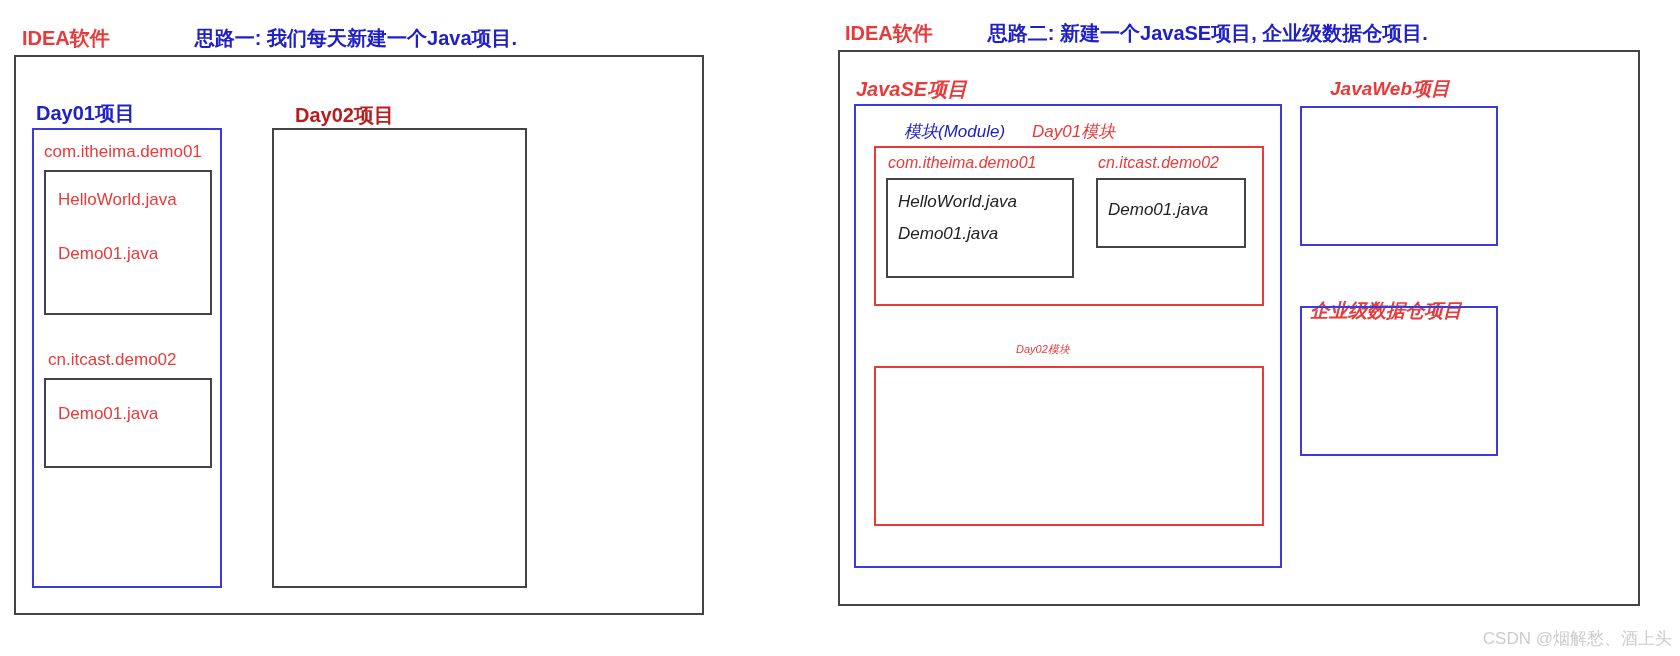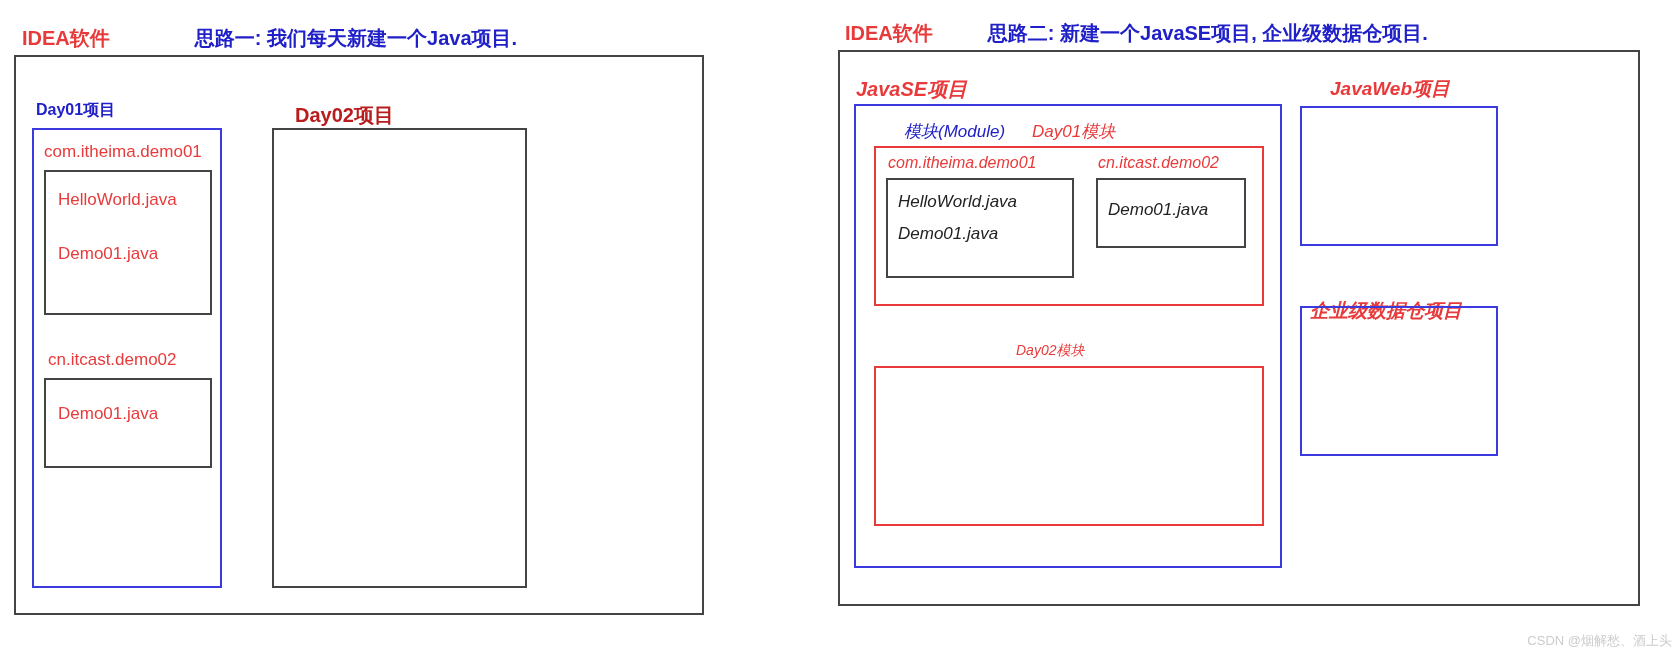--- a/index.html
+++ b/index.html
@@ -17,21 +17,21 @@
     .left-header { position: absolute; top: 25px; left: 22px; }
     .idea-label { color: #e83a3a; font-weight: bold; font-size: 20px; }
     .approach-label { color: #2020c8; font-weight: bold; font-size: 20px; margin-left: 80px; }
 
     .left-outer {
       position: absolute; top: 55px; left: 14px;
       width: 690px; height: 560px;
       border: 2px solid #444;
     }
 
-    .day01-title { position: absolute; color: #2020c8; font-weight: bold; font-size: 16px; left: 36px; top: 100px; }
+    .day01-title { position: absolute; color: #2020c8; font-weight: bold; font-size: 20px; left: 36px; top: 100px; }
     .day01-box {
       position: absolute; left: 32px; top: 128px;
       width: 190px; height: 460px;
       border: 2px solid #3a3adf;
     }
     .pkg1-label { position: absolute; color: #e83a3a; font-size: 17px; left: 10px; top: 12px; }
     .pkg1-box { position: absolute; left: 10px; top: 40px; width: 168px; height: 145px; border: 2px solid #444; padding: 18px 12px; }
     .file-red { color: #e83a3a; font-size: 17px; margin-bottom: 34px; }
     .pkg2-label { position: absolute; color: #e83a3a; font-size: 17px; left: 14px; top: 220px; }
     .pkg2-box { position: absolute; left: 10px; top: 248px; width: 168px; height: 90px; border: 2px solid #444; padding: 24px 12px; }
@@ -55,30 +55,30 @@
     .module-day01-label { position: absolute; color: #e83a3a; font-size: 17px; left: 176px; top: 14px; }
     .module-day01-box { position: absolute; left: 18px; top: 40px; width: 390px; height: 160px; border: 2px solid #e83a3a; }
 
     .pkg-r1-label { position: absolute; color: #e83a3a; font-size: 16px; left: 12px; top: 6px; }
     .pkg-r1-box { position: absolute; left: 10px; top: 30px; width: 188px; height: 100px; border: 2px solid #444; padding: 12px 10px; }
     .file-black { color: #222; font-size: 17px; margin-bottom: 12px; }
 
     .pkg-r2-label { position: absolute; color: #e83a3a; font-size: 16px; left: 222px; top: 6px; }
     .pkg-r2-box { position: absolute; left: 220px; top: 30px; width: 150px; height: 70px; border: 2px solid #444; padding: 20px 10px; }
 
-    .module-day02-label { position: absolute; color: #e83a3a; font-size: 14px; left: 160px; top: 236px; }
+    .module-day02-label { position: absolute; color: #e83a3a; font-size: 11px; left: 160px; top: 236px; }
     .module-day02-box { position: absolute; left: 18px; top: 260px; width: 390px; height: 160px; border: 2px solid #e83a3a; }
 
     .javaweb-title { position: absolute; color: #e83a3a; font-weight: bold; font-size: 19px; left: 490px; top: 24px; }
     .javaweb-box { position: absolute; left: 460px; top: 54px; width: 198px; height: 140px; border: 2px solid #3a3adf; }
 
     .entwh-title { position: absolute; color: #e83a3a; font-weight: bold; font-size: 19px; left: 470px; top: 226px; margin-top: 20px; }
     .entwh-box { position: absolute; left: 460px; top: 254px; width: 198px; height: 150px; border: 2px solid #3a3adf; }
 
-    .watermark { position: absolute; right: 8px; bottom: 6px; color: #ccc; font-size: 13px; }
+    .watermark { position: absolute; right: 8px; bottom: 6px; color: #ccc; font-size: 17px; }
   </style>
 </head>
 <body>
 
 <div class="canvas">
 
   <div class="left-header">
     <span class="idea-label">IDEA软件</span>
     <span class="approach-label">思路一: 我们每天新建一个Java项目.</span>
   </div>

